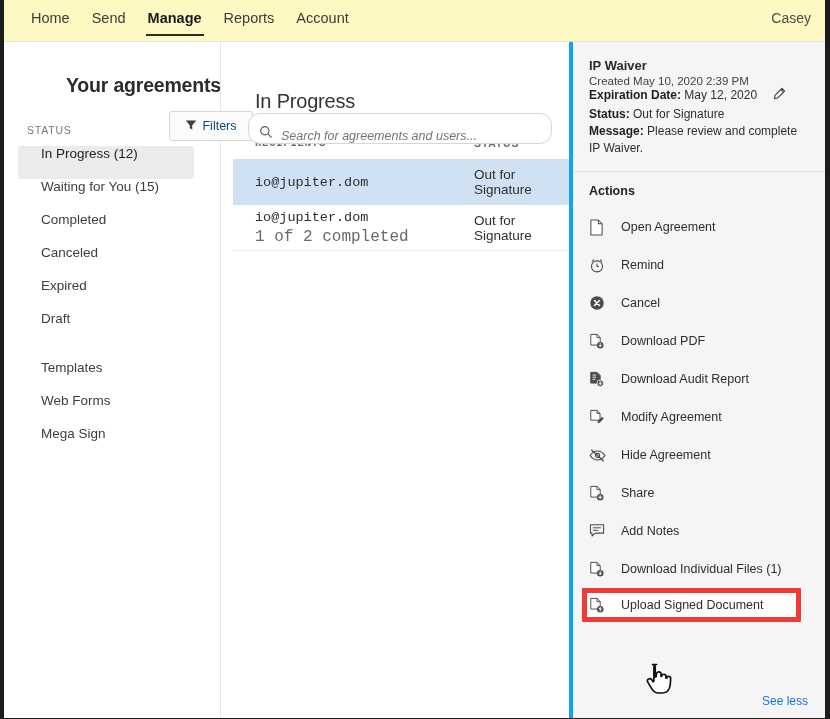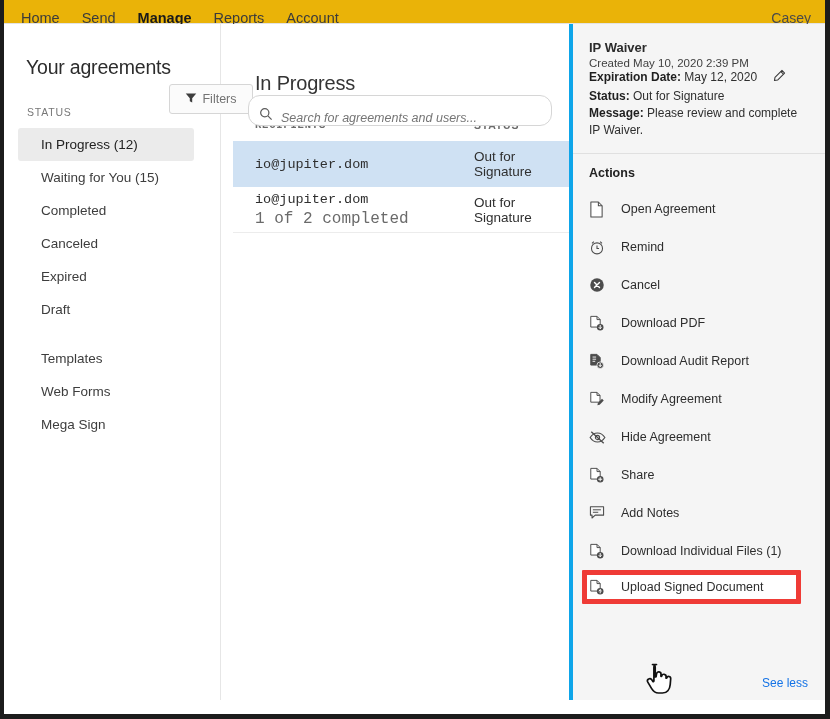--- a/index.html
+++ b/index.html
@@ -20,26 +20,26 @@
     background: #ffffff;
     border-left: 4px solid #1c1c1c;
     border-right: 5px solid #1c1c1c;
     border-bottom: 5px solid #1c1c1c;
     border-top: 0;
   }
 
   
   .topnav {
     position: relative;
-    height: 24px;
-    background: #eab308;
+    height: 42px;
+    background: #fef9c3;
     border-bottom: 1px solid #e3e3e3;
     display: flex;
     align-items: flex-start;
-    padding-left: 6px;
+    padding-left: 16px;
   }
   .nav-item {
     position: relative;
     font-size: 14.5px;
     color: #3b3b3b;
     padding: 10px 11px 0 11px;
     line-height: 17px;
     cursor: pointer;
     white-space: nowrap;
   }
@@ -77,57 +77,58 @@
   }
 
   .page-head {
     display: flex;
     align-items: center;
     padding: 20px 0 0 22px;
     height: 66px;
   }
   .page-title {
     font-size: 19.5px;
-    font-weight: 400;
+    font-weight: 700;
     color: #2c2c2c;
     letter-spacing: -0.2px;
     white-space: nowrap;
+    margin-left: 40px;
   }
 
   .filters-btn {
     position: absolute;
     left: 165px;
-    top: 60px;
+    top: 69px;
     width: 84px;
     height: 30px;
     border: 1px solid #d6d6d6;
     border-radius: 3px;
     background: #fbfbfb;
     display: flex;
     align-items: center;
     justify-content: center;
     gap: 5px;
     font-size: 12.5px;
-    color: #737373;
+    color: #0c4a6e;
     cursor: pointer;
     z-index: 5;
   }
 
   .sidebar { padding-top: 16px; }
   .sb-label {
     font-size: 10.5px;
     letter-spacing: 0.8px;
     color: #777;
     padding: 0 0 10px 23px;
     text-transform: uppercase;
   }
   .sb-item {
     height: 33px;
     display: flex;
-    align-items: center;
+    align-items: flex-start;
     padding-left: 23px;
     margin: 0 26px 0 14px;
     font-size: 13.5px;
     color: #3d3d3d;
     border-radius: 3px;
     cursor: pointer;
     white-space: nowrap;
   }
   .sb-item.active { background: #ebebeb; color: #222; }
   .sb-gap { height: 16px; }

